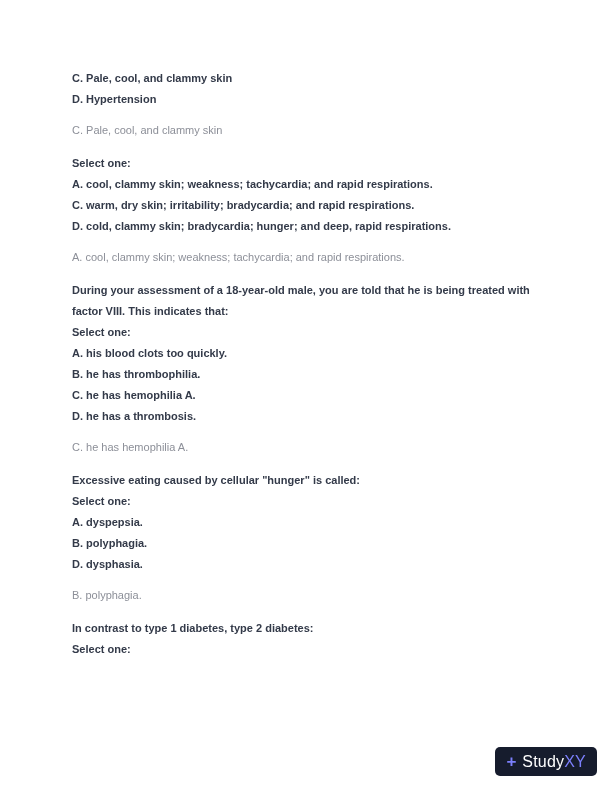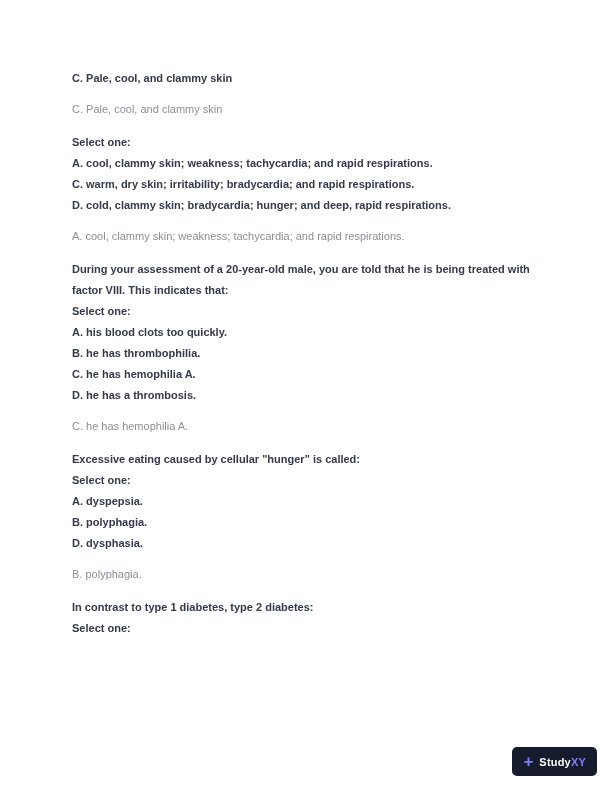--- a/index.html
+++ b/index.html
@@ -43,48 +43,49 @@
     padding: 0 11px;
   }
   .plus {
     color: #7b7ffb;
     font-size: 17px;
     font-weight: bold;
     line-height: 1;
     margin-top: -1px;
   }
   .brand {
-    font-size: 11px;
-    font-weight: bold;
+    font-size: 16px;
+    font-weight: normal;
     color: #ffffff;
     letter-spacing: 0.2px;
   }
   .brand .accent { color: #7b7ffb; }
 </style>
 </head>
 <body>
 
 <div class="page">
   <div class="content">
 
     <section class="q-block">
       <div class="line bold">C. Pale, cool, and clammy skin</div>
+      <div class="line bold">D. Hypertension</div>
       <div class="line answer">C. Pale, cool, and clammy skin</div>
     </section>
 
     <section class="q-block">
       <div class="line bold">Select one:</div>
       <div class="line bold">A. cool, clammy skin; weakness; tachycardia; and rapid respirations.</div>
       <div class="line bold">C. warm, dry skin; irritability; bradycardia; and rapid respirations.</div>
       <div class="line bold">D. cold, clammy skin; bradycardia; hunger; and deep, rapid respirations.</div>
       <div class="line answer">A. cool, clammy skin; weakness; tachycardia; and rapid respirations.</div>
     </section>
 
     <section class="q-block">
-      <div class="line bold">During your assessment of a 20-year-old male, you are told that he is being treated with factor VIII. This indicates that:</div>
+      <div class="line bold">During your assessment of a 18-year-old male, you are told that he is being treated with factor VIII. This indicates that:</div>
       <div class="line bold">Select one:</div>
       <div class="line bold">A. his blood clots too quickly.</div>
       <div class="line bold">B. he has thrombophilia.</div>
       <div class="line bold">C. he has hemophilia A.</div>
       <div class="line bold">D. he has a thrombosis.</div>
       <div class="line answer">C. he has hemophilia A.</div>
     </section>
 
     <section class="q-block">
       <div class="line bold">Excessive eating caused by cellular "hunger" is called:</div>

